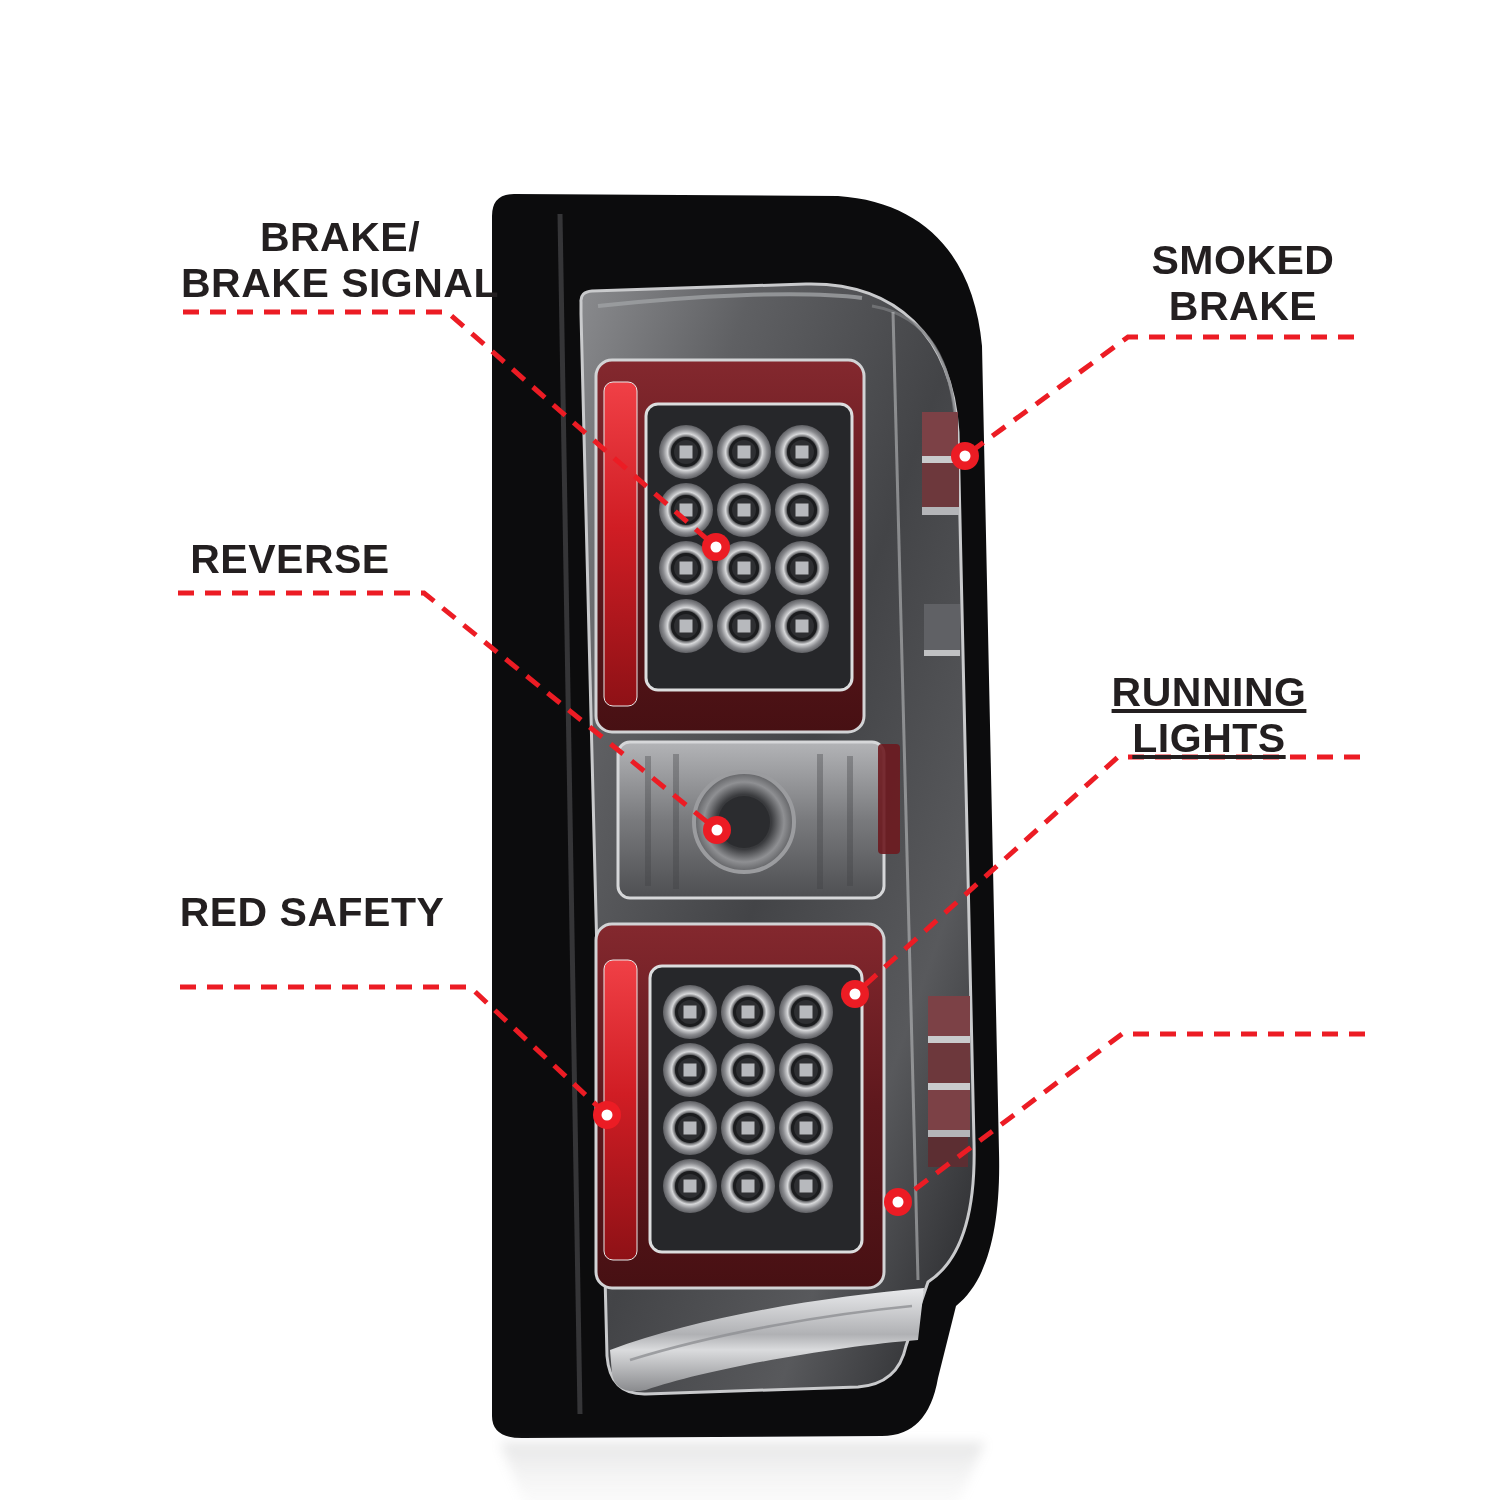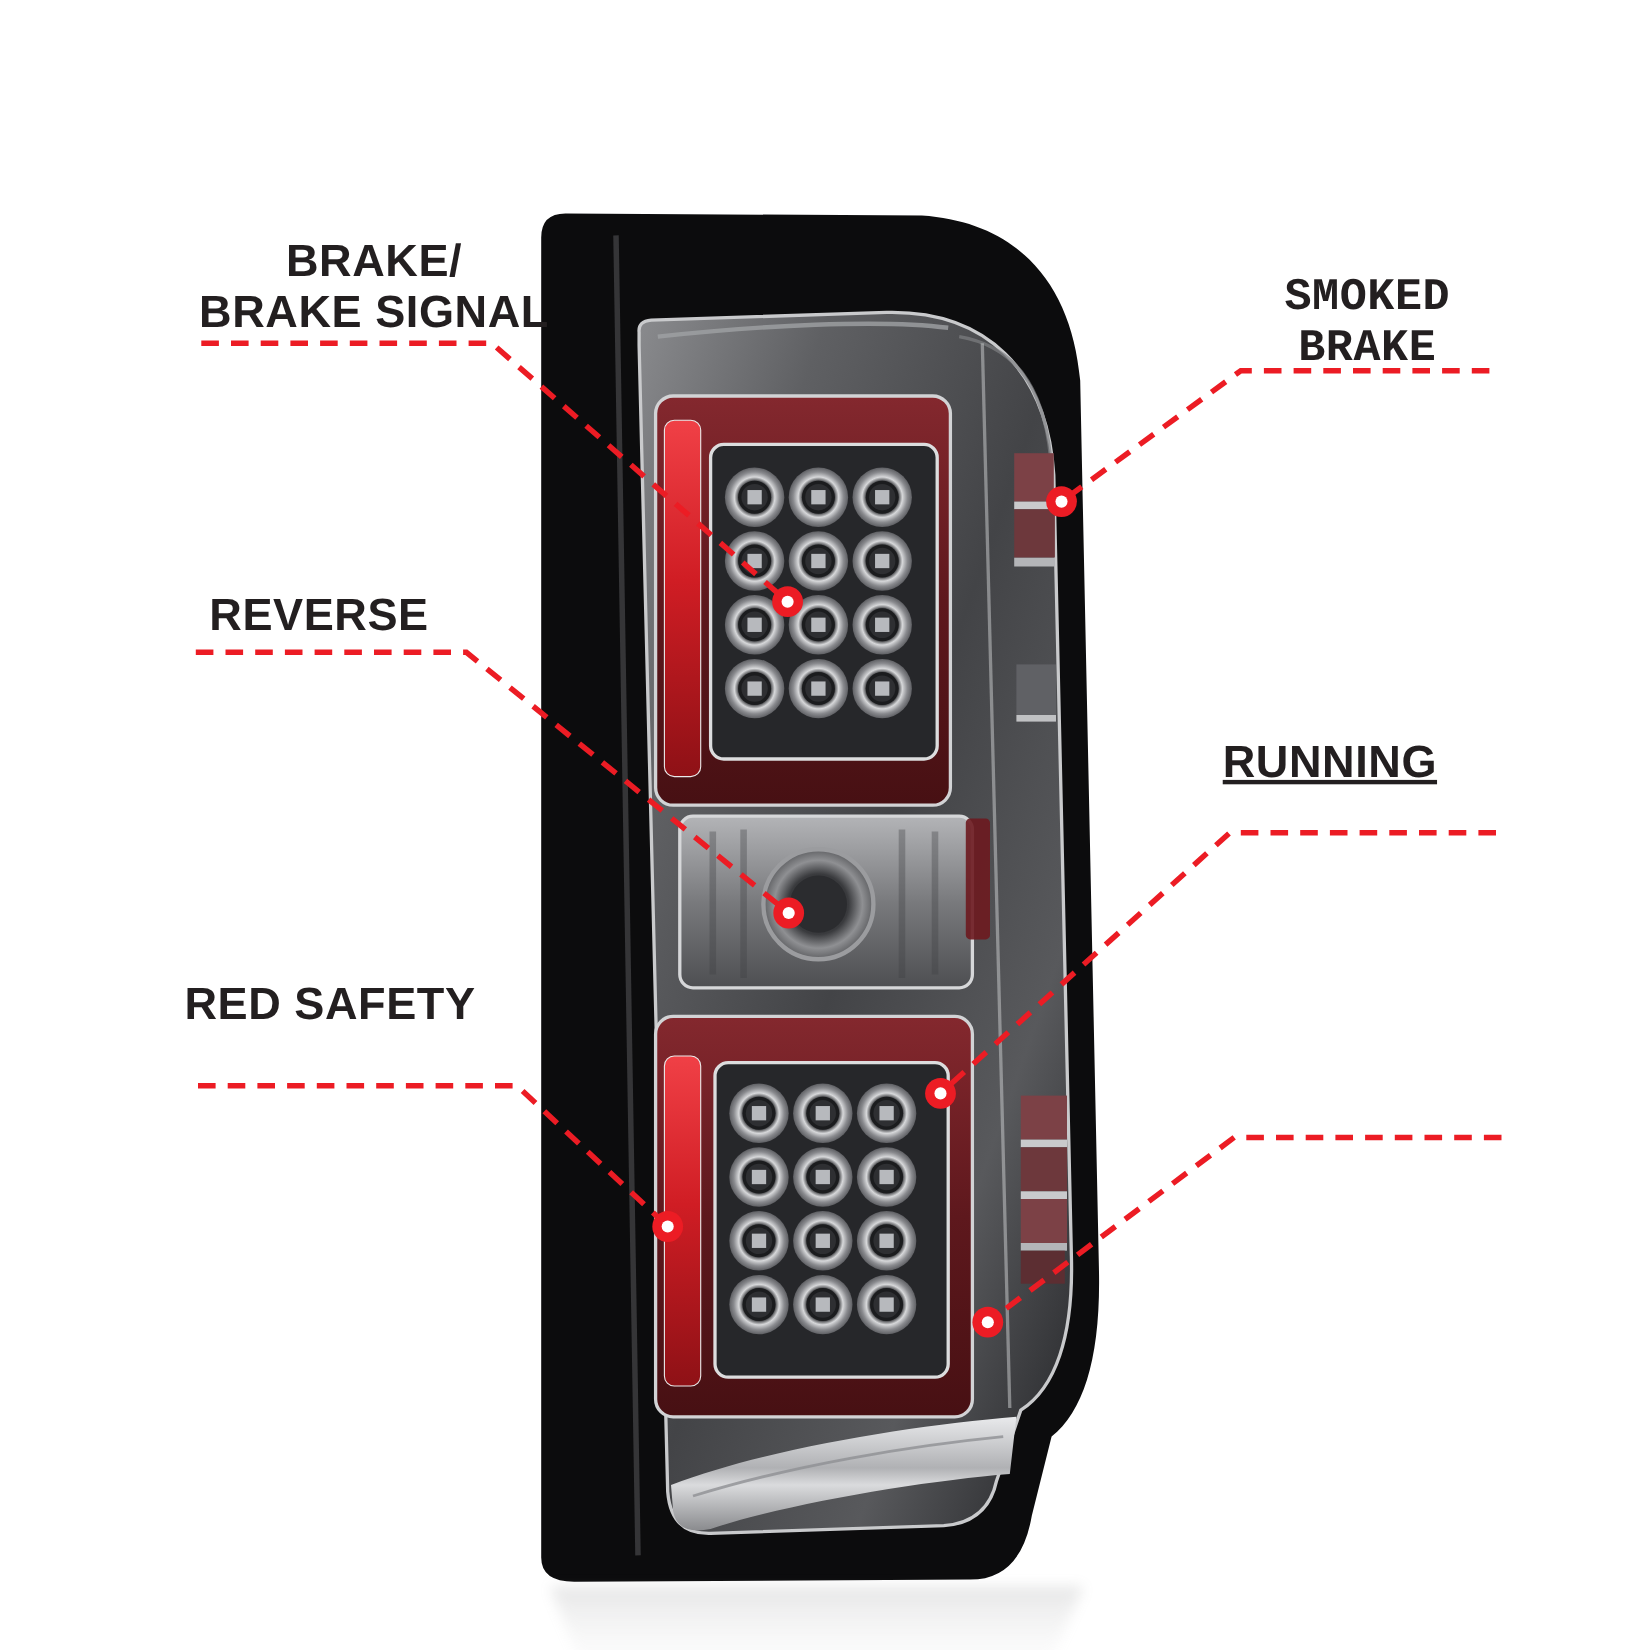--- a/index.html
+++ b/index.html
@@ -17,22 +17,22 @@
     color:#231f20;
     font-weight:700;
     font-size:41px;
     line-height:1.13;
     text-align:center;
     letter-spacing:0.5px;
   }
   .callout span{display:block;}
   .c-brake{left:150px;top:170px;width:380px;}
   .c-reverse{left:140px;top:492px;width:300px;}
-  .c-reflector{left:120px;top:845px;width:360px;}
-  .c-smoked{left:1078px;top:204px;width:330px;font-family:Liberation Mono, monospace;}
+  .c-reflector{left:132px;top:845px;width:360px;}
+  .c-smoked{left:1078px;top:193px;width:330px;}
   .c-running{left:1044px;top:625px;width:330px;text-decoration:underline;}
   .c-chrome{left:1078px;top:900px;width:330px;}
 </style>
 </head>
 <body>
 
 <div class="canvas">
 
   <svg class="artwork" width="1500" height="1500" viewBox="0 0 1500 1500">
     <defs>
@@ -225,15 +225,16 @@
   </div>
   <div class="callout c-reflector">
     <span>RED SAFETY</span>
   </div>
   <div class="callout c-smoked">
     <span>SMOKED</span>
     <span>BRAKE</span>
   </div>
   <div class="callout c-running">
     <span>RUNNING</span>
+    <span>LIGHTS</span>
   </div>
 
 </div>
 
 </body></html>

